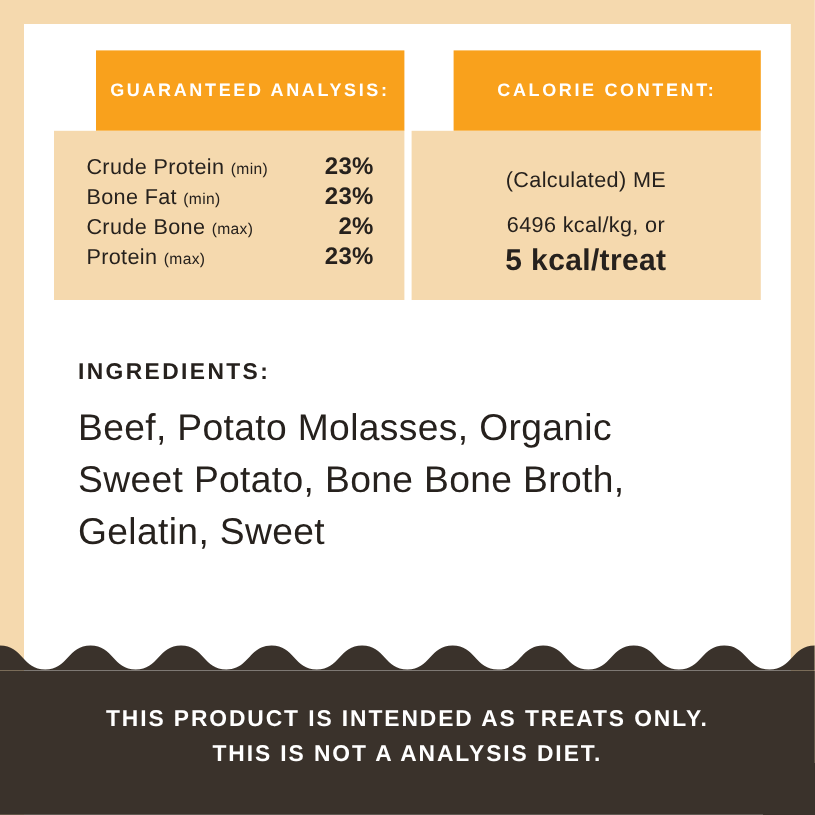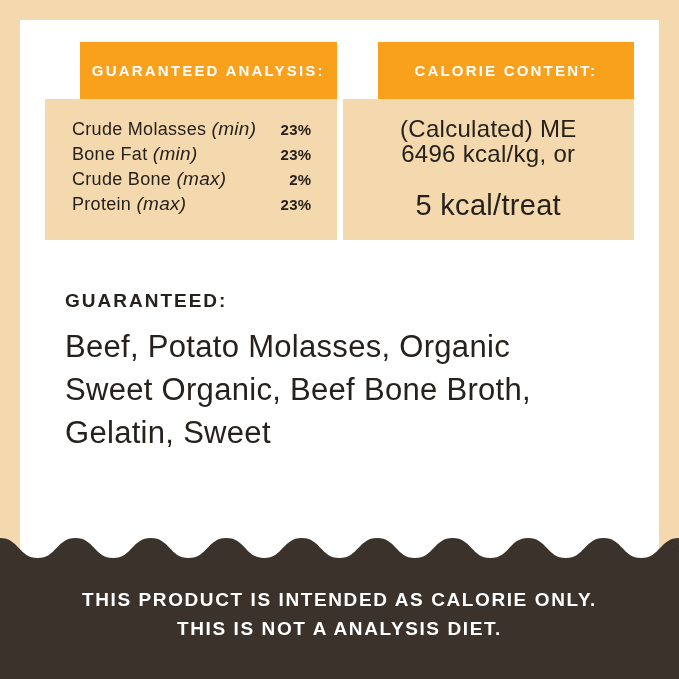--- a/index.html
+++ b/index.html
@@ -25,21 +25,21 @@
   }
   .panels {
     display: flex;
     gap: 6px;
     margin: 22px 25px 0 25px;
   }
   .panel {
     flex: 1;
   }
   .panel-header {
-    height: 57px;
+    height: 67px;
     background: #F9A11C;
     display: flex;
     align-items: center;
     justify-content: center;
     color: #FFFFFF;
     font-size: 15px;
     font-weight: bold;
     letter-spacing: 2.2px;
     text-transform: uppercase;
     margin-left: 35px;
@@ -56,41 +56,41 @@
     display: flex;
     justify-content: space-between;
     align-items: baseline;
     height: 25px;
     font-size: 18px;
   }
   .ga-label {
     letter-spacing: 0.3px;
   }
   .ga-qualifier {
-    font-style: italic;
-    font-size: 19px;
+    font-size: 13px;
   }
   .ga-value {
     font-weight: bold;
-    font-size: 15px;
+    font-size: 20px;
     letter-spacing: 0.3px;
   }
   .cc-body {
     text-align: center;
     padding-top: 17px;
   }
   .cc-line {
-    font-size: 24px;
+    font-size: 18px;
     line-height: 25px;
     letter-spacing: 0.3px;
+    margin-top: 12px;
   }
   .cc-highlight {
-    margin-top: 23px;
-    font-size: 29px;
-    font-weight: normal;
+    margin-top: 3px;
+    font-size: 25px;
+    font-weight: bold;
     letter-spacing: 0.3px;
   }
   .ingredients {
     margin: 51px 45px 0 25px;
     padding-left: 20px;
   }
   .ingredients-title {
     font-size: 19px;
     font-weight: 600;
     letter-spacing: 2px;
@@ -139,21 +139,21 @@
 <div class="content-area">
 
   <div class="panels">
 
     <div class="panel">
       <div class="panel-header">
         <span>GUARANTEED ANALYSIS:</span>
       </div>
       <div class="panel-body ga-body">
         <div class="ga-row">
-          <span class="ga-label"><span>Crude Molasses</span> <span class="ga-qualifier">(min)</span></span>
+          <span class="ga-label"><span>Crude Protein</span> <span class="ga-qualifier">(min)</span></span>
           <span class="ga-value">23%</span>
         </div>
         <div class="ga-row">
           <span class="ga-label"><span>Bone Fat</span> <span class="ga-qualifier">(min)</span></span>
           <span class="ga-value">23%</span>
         </div>
         <div class="ga-row">
           <span class="ga-label"><span>Crude Bone</span> <span class="ga-qualifier">(max)</span></span>
           <span class="ga-value">2%</span>
         </div>
@@ -171,24 +171,24 @@
       <div class="panel-body cc-body">
         <div class="cc-line">(Calculated) ME</div>
         <div class="cc-line">6496 kcal/kg, or</div>
         <div class="cc-highlight">5 kcal/treat</div>
       </div>
     </div>
 
   </div>
 
   <div class="ingredients">
-    <div class="ingredients-title">GUARANTEED:</div>
+    <div class="ingredients-title">INGREDIENTS:</div>
     <div class="ingredients-text">
       <div class="ingredients-line">Beef, Potato Molasses, Organic</div>
-      <div class="ingredients-line">Sweet Organic, Beef Bone Broth,</div>
+      <div class="ingredients-line">Sweet Potato, Bone Bone Broth,</div>
       <div class="ingredients-line">Gelatin, Sweet</div>
     </div>
   </div>
 
 </div>
 
 <div class="footer">
   <svg class="footer-wave" viewBox="0 0 679 22" preserveAspectRatio="none" aria-hidden="true">
     <path fill="#3A322B" d="M0,1
       c18.86,0 18.86,20 37.72,20 c18.86,0 18.86,-20 37.72,-20
@@ -196,16 +196,16 @@
       c18.86,0 18.86,20 37.72,20 c18.86,0 18.86,-20 37.72,-20
       c18.86,0 18.86,20 37.72,20 c18.86,0 18.86,-20 37.72,-20
       c18.86,0 18.86,20 37.72,20 c18.86,0 18.86,-20 37.72,-20
       c18.86,0 18.86,20 37.72,20 c18.86,0 18.86,-20 37.72,-20
       c18.86,0 18.86,20 37.72,20 c18.86,0 18.86,-20 37.72,-20
       c18.86,0 18.86,20 37.72,20 c18.86,0 18.86,-20 37.72,-20
       c18.86,0 18.86,20 37.72,20 c18.86,0 18.86,-20 37.72,-20
       L679,22 L0,22 Z"></path>
   </svg>
   <div class="footer-solid">
-    <div class="footer-line">THIS PRODUCT IS INTENDED AS CALORIE ONLY.</div>
+    <div class="footer-line">THIS PRODUCT IS INTENDED AS TREATS ONLY.</div>
     <div class="footer-line">THIS IS NOT A ANALYSIS DIET.</div>
   </div>
 </div>
 
 </body></html>

